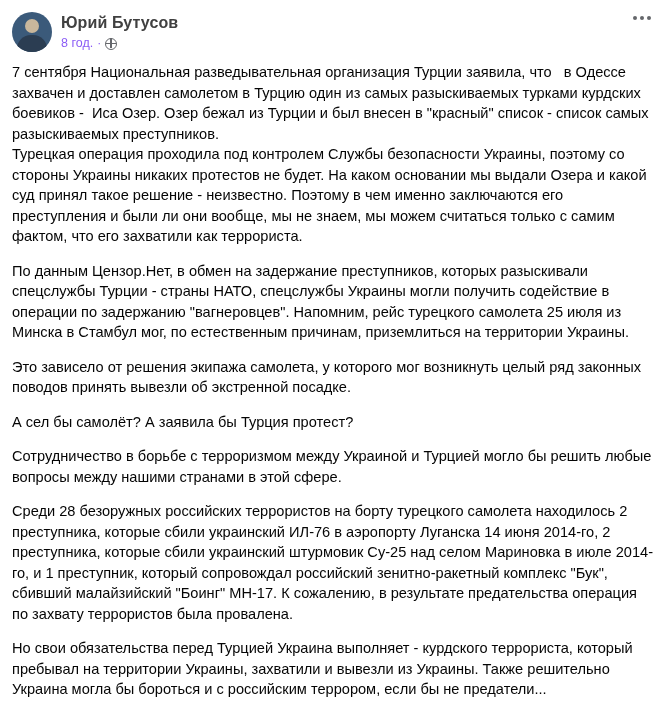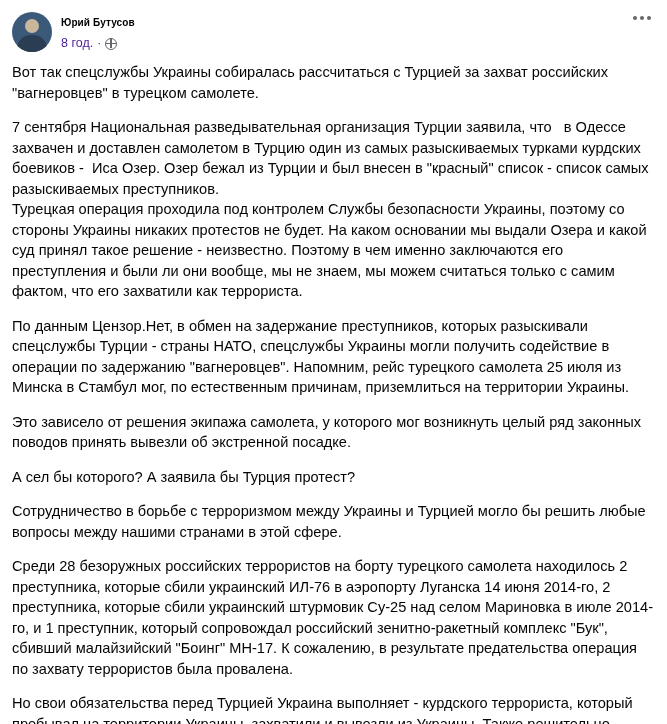--- a/index.html
+++ b/index.html
@@ -53,31 +53,31 @@
     background: #2b3d52;
   }
   .header-text {
     margin-left: 9px;
     display: flex;
     flex-direction: column;
     justify-content: center;
     padding-top: 1px;
   }
   .author {
-    font-size: 10px;
+    font-size: 16px;
     font-weight: bold;
-    color: #000000;
+    color: #404040;
     line-height: 19px;
     letter-spacing: 0.1px;
   }
   .meta {
     display: flex;
     align-items: center;
     font-size: 12.5px;
-    color: #4c1d95;
+    color: #8b5cf6;
     line-height: 17px;
     margin-top: 3px;
   }
   .meta .dot {
     margin: 0 4px;
     font-size: 12px;
   }
   .globe-icon {
     display: inline-block;
     width: 12px;
@@ -156,25 +156,24 @@
       </div>
     </div>
     <div class="menu-dots">
       <span></span>
       <span></span>
       <span></span>
     </div>
   </div>
 
   <div class="post-body">
-    <p>Вот так спецслужбы Украины собиралась рассчитаться с Турцией за захват российских "вагнеровцев" в турецком самолете.</p>
     <p class="tight">7 сентября Национальная разведывательная организация Турции заявила, что   в Одессе захвачен и доставлен самолетом в Турцию один из самых разыскиваемых турками курдских боевиков -  Иса Озер. Озер бежал из Турции и был внесен в "красный" список - список самых разыскиваемых преступников.</p>
     <p>Турецкая операция проходила под контролем Службы безопасности Украины, поэтому со стороны Украины никаких протестов не будет. На каком основании мы выдали Озера и какой суд принял такое решение - неизвестно. Поэтому в чем именно заключаются его преступления и были ли они вообще, мы не знаем, мы можем считаться только с самим фактом, что его захватили как террориста.</p>
     <p>По данным Цензор.Нет, в обмен на задержание преступников, которых разыскивали спецслужбы Турции - страны НАТО, спецслужбы Украины могли получить содействие в операции по задержанию "вагнеровцев". Напомним, рейс турецкого самолета 25 июля из Минска в Стамбул мог, по естественным причинам, приземлиться на территории Украины.</p>
     <p>Это зависело от решения экипажа самолета, у которого мог возникнуть целый ряд законных поводов принять вывезли об экстренной посадке.</p>
-    <p>А сел бы которого? А заявила бы Турция протест?</p>
-    <p>Сотрудничество в борьбе с терроризмом между Украины и Турцией могло бы решить любые вопросы между нашими странами в этой сфере.</p>
+    <p>А сел бы самолёт? А заявила бы Турция протест?</p>
+    <p>Сотрудничество в борьбе с терроризмом между Украиной и Турцией могло бы решить любые вопросы между нашими странами в этой сфере.</p>
     <p>Среди 28 безоружных российских террористов на борту турецкого самолета находилось 2 преступника, которые сбили украинский ИЛ-76 в аэропорту Луганска 14 июня 2014-го, 2 преступника, которые сбили украинский штурмовик Су-25 над селом Мариновка в июле 2014-го, и 1 преступник, который сопровождал российский зенитно-ракетный комплекс "Бук", сбивший малайзийский "Боинг" МН-17. К сожалению, в результате предательства операция по захвату террористов была провалена.</p>
     <p>Но свои обязательства перед Турцией Украина выполняет - курдского террориста, который пребывал на территории Украины, захватили и вывезли из Украины. Также решительно Украина могла бы бороться и с российским террором, если бы не предатели...</p>
 
   </div>
 
 </div>
 
 </body></html>

